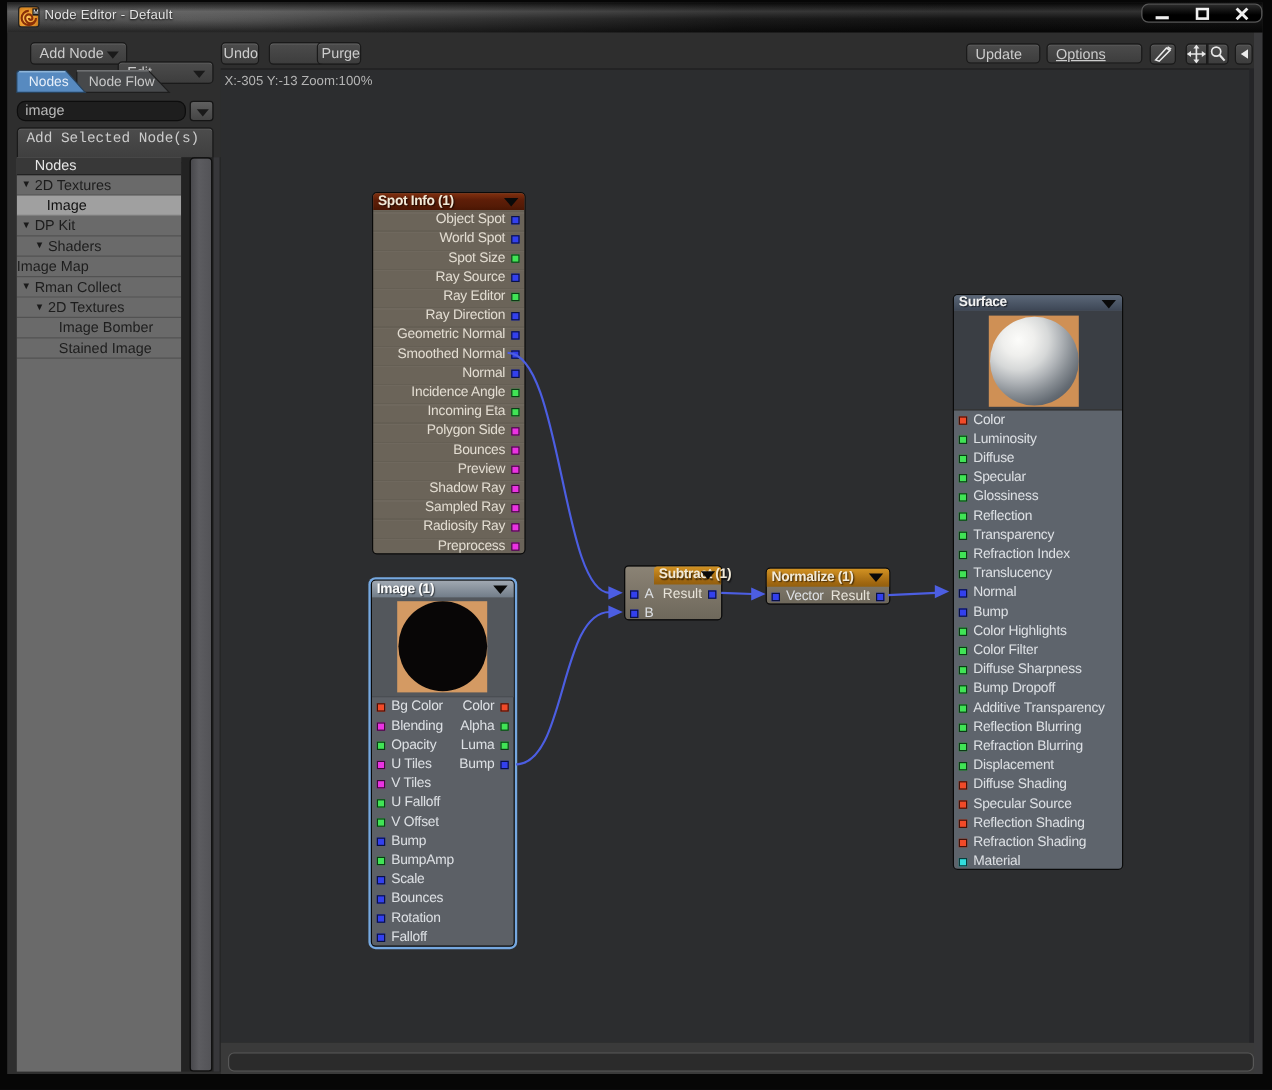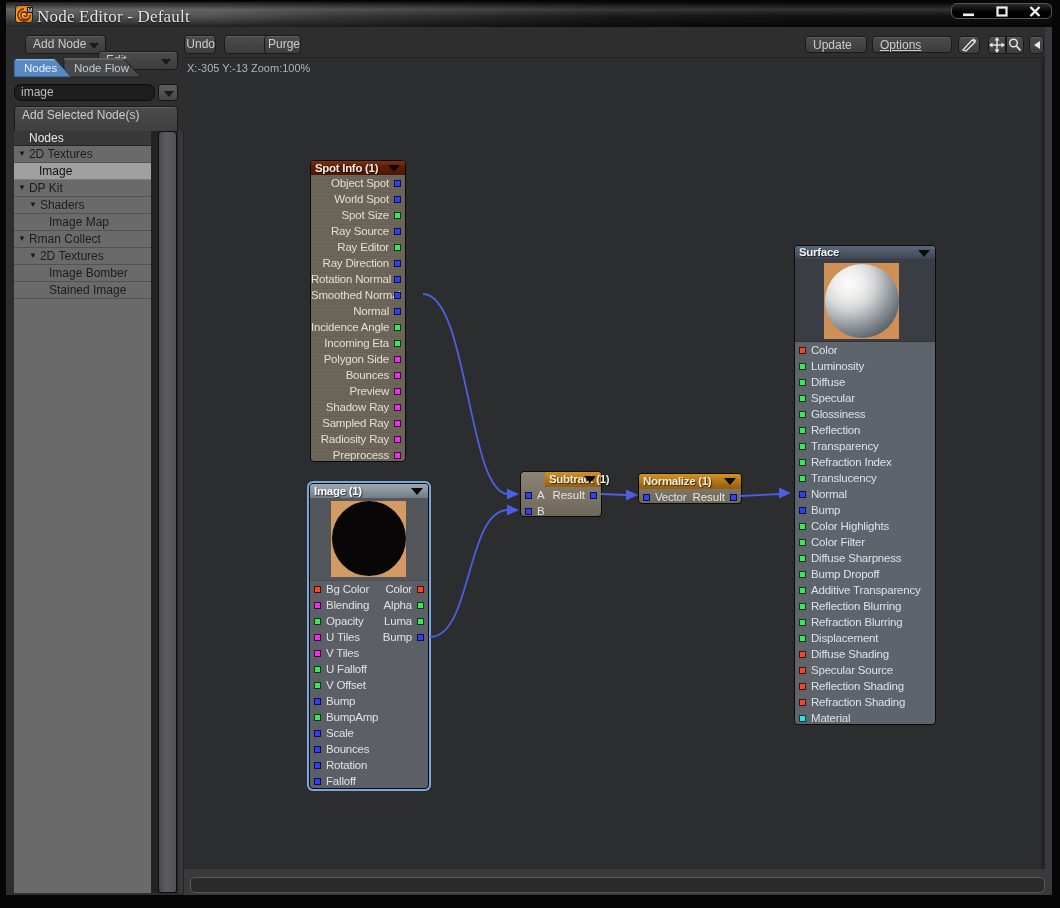--- a/index.html
+++ b/index.html
@@ -9,21 +9,21 @@
 #winbg { left:6px; top:2px; width:1046px; height:893px; background:#2e2e2e; }
 #rightstrip { left:1045px; top:27px; width:7px; height:868px; background:#3a3a3c; }
 #rightgap { left:1041px; top:57px; width:4px; height:814px; background:#242427; }
 #titlebar { left:6px; top:2px; width:1046px; height:25px;
   background:linear-gradient(90deg,#474747 0%,#3e3e3e 20%,#2a2a2a 38%,#121212 58%,#0b0b0b 75%,#0a0a0a 100%);
 }
 #titlebar .sheen { position:absolute; left:0; top:0; width:100%; height:100%;
   background:linear-gradient(180deg,rgba(0,0,0,.55) 0%,rgba(255,255,255,.16) 30%,rgba(255,255,255,.04) 55%,rgba(0,0,0,.45) 100%); }
 #titlebar .glow { position:absolute; left:0; top:3px; width:420px; height:20px;
   background:radial-gradient(ellipse 260px 14px at 150px 11px, rgba(255,255,255,.10), rgba(255,255,255,0) 70%); }
-#title-text { left:37px; top:7px; font-size:17px; color:#e4e4e4; text-shadow:0 1px 2px #000; letter-spacing:.2px;font-family:Liberation Serif, serif; }
+#title-text { left:37px; top:7px; font-size:11px; color:#e4e4e4; text-shadow:0 1px 2px #000; letter-spacing:.2px; }
 #lwicon { left:15px; top:5px; width:18px; height:18px; border-radius:3px;
   background:radial-gradient(circle at 40% 60%, #ffd060 0%, #f0a030 45%, #b06010 100%); overflow:hidden; border:1px solid #222; }
 #winbtns { left:951px; top:3px; width:101px; height:16px; background:linear-gradient(180deg,#2a2a2a,#000 60%,#000);
   border:1px solid #565656; border-radius:6px; display:flex; align-items:center; justify-content:space-around; color:#eee; }
 #winbtns svg { display:block; }
 
 
 .btn { position:absolute; height:19px; background:linear-gradient(180deg,#4c4c4c,#3d3d3d);
   border:1px solid #1a1a1a; border-radius:4px; color:#cccccc; font-size:12px; line-height:17px;
   box-shadow:inset 0 1px 0 rgba(255,255,255,.12); }
@@ -34,21 +34,21 @@
 
 
 #tabs { left:6px; top:57px; width:180px; height:22px; }
 
 
 #search { left:14px; top:84px; width:141px; height:17px; background:#1e1e1e; border:1px solid #0d0d0d;
   border-radius:7px; color:#b9b9b9; font-size:12px; line-height:15px; padding-left:6px; }
 #searchdd { left:158px; top:84px; width:20px; height:17px; background:linear-gradient(180deg,#5f5f5f,#454545);
   border:1px solid #151515; border-radius:3px; }
 #searchdd .dtri { right:3.5px; top:5.5px; }
-#addsel { left:14px; top:106px; width:164px; height:30px; }
+#addsel { left:14px; top:106px; width:164px; height:30px;font-family:Liberation Mono, monospace; }
 
 
 #list { left:14px; top:131px; width:137px; height:762px; background:#6a6a6a; overflow:hidden; }
 .lrow { height:17px; border-bottom:1px solid rgba(0,0,0,.22); font-size:12px; line-height:16px; color:#1d1d1d;
   display:flex; align-items:center; }
 .lrow.head { height:15px; background:#383838; color:#e6e6e6; padding-left:15px; border-bottom:1px solid #222; }
 .lrow.sel { background:#a0a0a0; color:#111; }
 .lrow .tri { font-size:8px; color:#1a1a1a; margin-right:3px; }
 .lrow .lab { }
 .lrow:not(.head):not(.sel) .lab { margin-left:0; }
@@ -74,21 +74,21 @@
 .nrow.ro .ch { position:absolute; right:4px; top:4.5px; }
 .nrow.li { padding-left:16px; color:#dde0e4; }
 .nrow.li .ch { position:absolute; left:4px; top:4.5px; }
 .ch { display:inline-block; width:7px; height:7px; }
 .ch.b { background:#3340ee; border:1px solid #0a1244; }
 .ch.g { background:#40e455; border:1px solid #0c3a16; }
 .ch.m { background:#ea32e2; border:1px solid #3c0c3a; }
 .ch.r { background:#f24a28; border:1px solid #43130a; }
 .ch.c { background:#32dede; border:1px solid #0a3c3c; }
 
-#spot { left:310px; top:160px; width:96px; height:302px; background:#6b6459;
+#spot { left:310px; top:160px; width:128px; height:302px; background:#6b6459;
   background-image:repeating-linear-gradient(180deg, rgba(255,255,255,.028) 0 1px, rgba(0,0,0,0) 1px 15px, rgba(0,0,0,.055) 15px 16px); }
 #spot .ntitle { background:linear-gradient(180deg,#81300f,#5e1e08 40%,#551b06 75%,#4a1604); }
 
 #imgnode { left:309px; top:483px; width:120px; height:306px; background:#5c6066;
   box-shadow:0 0 0 2px #76a8e0; }
 #imgnode .ntitle { background:linear-gradient(180deg,#a0a8b2,#717c88); color:#fafafa; }
 #imgprev { height:83px; background:#53575c; position:relative; border-bottom:1px solid #4a4e53; }
 #imgprev .sq { position:absolute; left:21px; top:3px; width:75px; height:76px; background:#d49a63; }
 #imgprev .cir { position:absolute; left:0.5px; top:0px; width:74px; height:75px; border-radius:50%; background:#080606; }
 #imgio { position:relative; }
@@ -201,21 +201,21 @@
       </div>
 <div class="lrow">
         <span class="tri" style="margin-left:4px">▼</span>
         <span class="lab">DP Kit</span>
       </div>
 <div class="lrow">
         <span class="tri" style="margin-left:15px">▼</span>
         <span class="lab">Shaders</span>
       </div>
 <div class="lrow">
-        <span class="lab" style="margin-left:35px">Image Map</span>
+        <span class="lab" style="">Image Map</span>
       </div>
 <div class="lrow">
         <span class="tri" style="margin-left:4px">▼</span>
         <span class="lab">Rman Collect</span>
       </div>
 <div class="lrow">
         <span class="tri" style="margin-left:15px">▼</span>
         <span class="lab">2D Textures</span>
       </div>
 <div class="lrow">
@@ -235,21 +235,21 @@
 <div id="hscroll" class="abs"></div>
 
 <div id="spot" class="node">
       <div class="ntitle">Spot Info (1)<span class="ntri"></span></div>
 <div class="nrow ro"><span>Object Spot</span><i class="ch b"></i></div>
 <div class="nrow ro"><span>World Spot</span><i class="ch b"></i></div>
 <div class="nrow ro"><span>Spot Size</span><i class="ch g"></i></div>
 <div class="nrow ro"><span>Ray Source</span><i class="ch b"></i></div>
 <div class="nrow ro"><span>Ray Editor</span><i class="ch g"></i></div>
 <div class="nrow ro"><span>Ray Direction</span><i class="ch b"></i></div>
-<div class="nrow ro"><span>Rotation Normal</span><i class="ch b"></i></div>
+<div class="nrow ro"><span>Geometric Normal</span><i class="ch b"></i></div>
 <div class="nrow ro"><span>Smoothed Normal</span><i class="ch b"></i></div>
 <div class="nrow ro"><span>Normal</span><i class="ch b"></i></div>
 <div class="nrow ro"><span>Incidence Angle</span><i class="ch g"></i></div>
 <div class="nrow ro"><span>Incoming Eta</span><i class="ch g"></i></div>
 <div class="nrow ro"><span>Polygon Side</span><i class="ch m"></i></div>
 <div class="nrow ro"><span>Bounces</span><i class="ch m"></i></div>
 <div class="nrow ro"><span>Preview</span><i class="ch m"></i></div>
 <div class="nrow ro"><span>Shadow Ray</span><i class="ch m"></i></div>
 <div class="nrow ro"><span>Sampled Ray</span><i class="ch m"></i></div>
 <div class="nrow ro"><span>Radiosity Ray</span><i class="ch m"></i></div>

